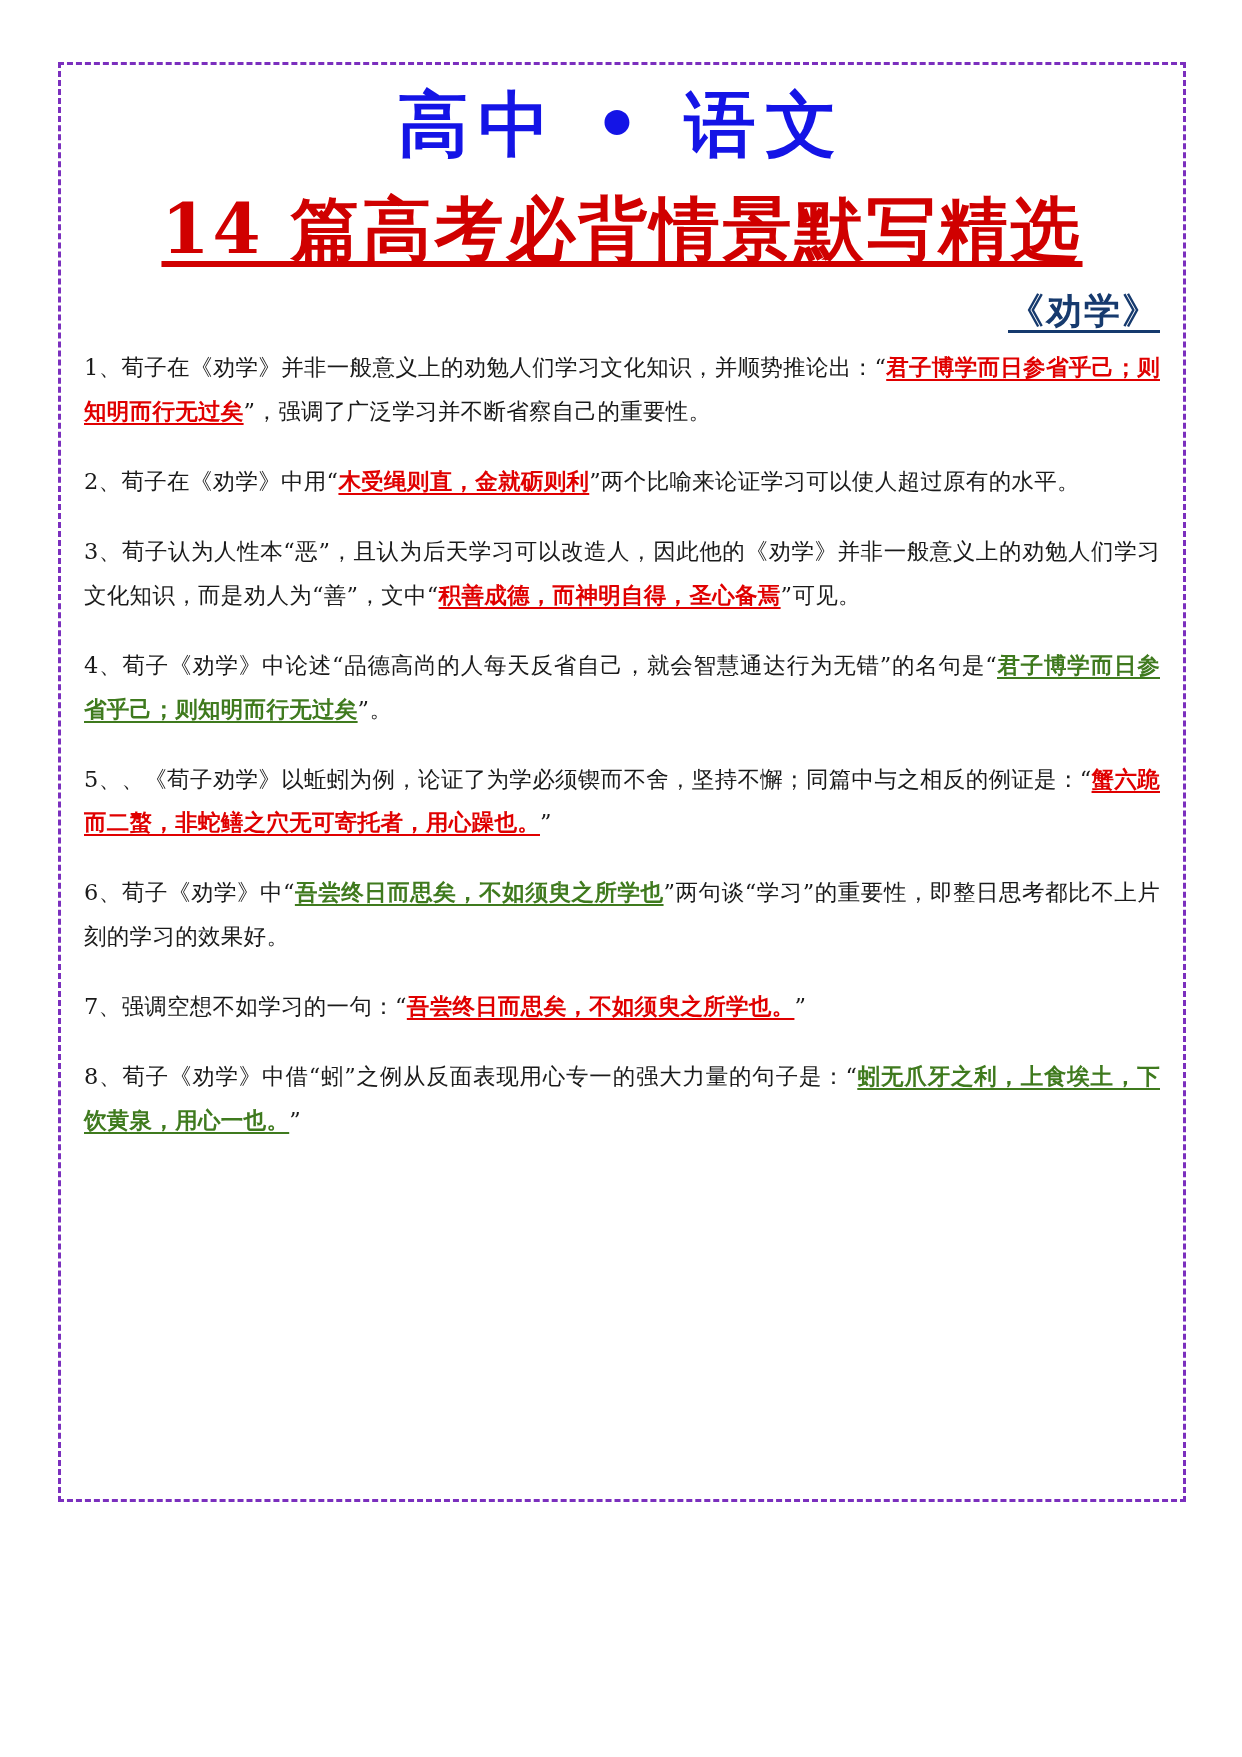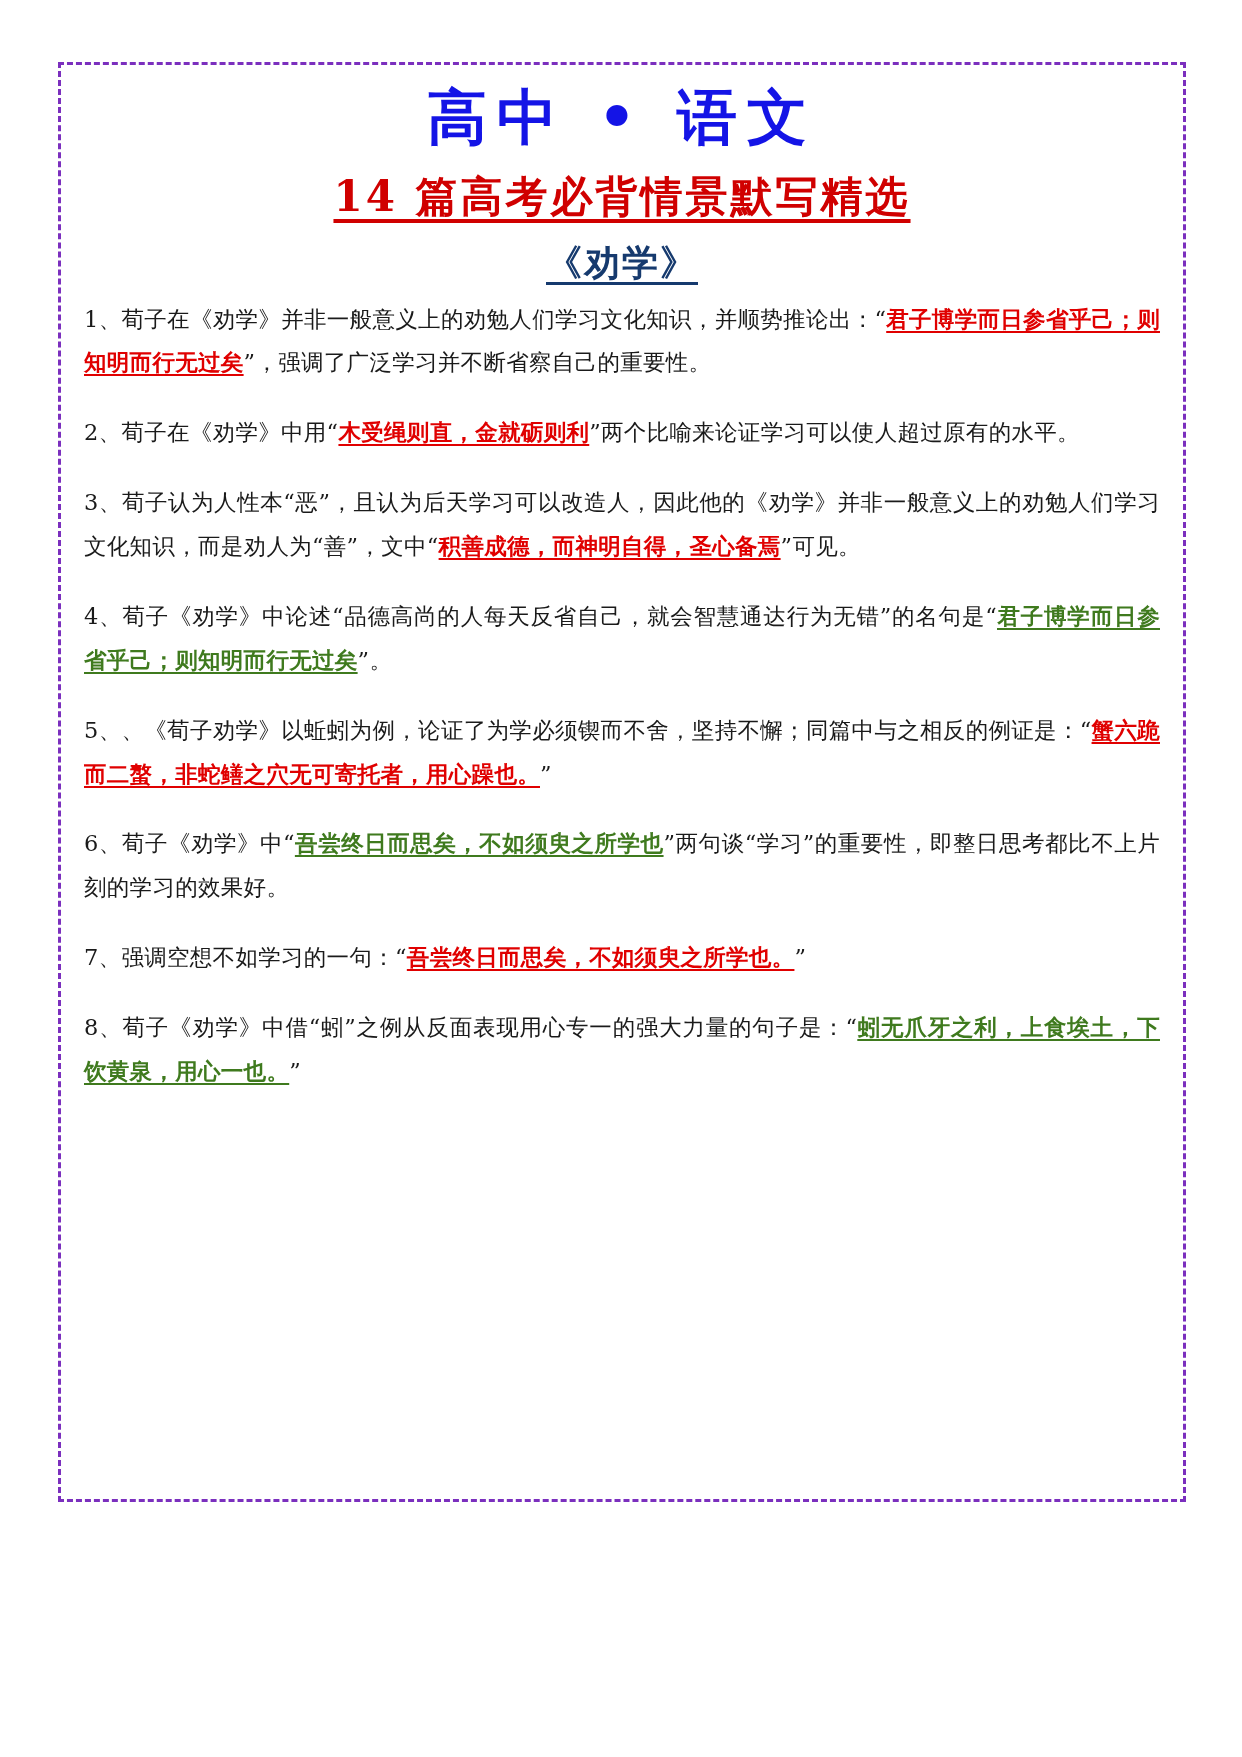--- a/index.html
+++ b/index.html
@@ -35,40 +35,40 @@
     top: 74px;
     width: 1104px;
     box-sizing: border-box;
     padding: 0 14px;
   }
   .title-main {
     text-align: center;
     color: #1414e6;
     font-family: "DejaVu Serif", "Liberation Serif", serif;
     font-weight: bold;
-    font-size: 60px;
+    font-size: 71px;
     letter-spacing: 10px;
     line-height: 1.25;
     margin: 6px 0 15px 0;
     white-space: nowrap;
   }
   .title-sub {
     text-align: center;
     color: #d00000;
     font-weight: bold;
-    font-size: 42px;
+    font-size: 69px;
     letter-spacing: 3px;
     line-height: 1.3;
     margin: 10px 0 0 0;
     text-decoration: underline;
     text-underline-offset: 8px;
     white-space: nowrap;
   }
   .title-work {
-    text-align: center;
+    text-align: right;
     color: #163a6e;
     font-weight: bold;
     font-size: 36px;
     letter-spacing: 2px;
     margin: 14px 0 10px 0;
     text-decoration: underline;
     text-underline-offset: 7px;
   }
   .items {
     margin-top: 10px;

